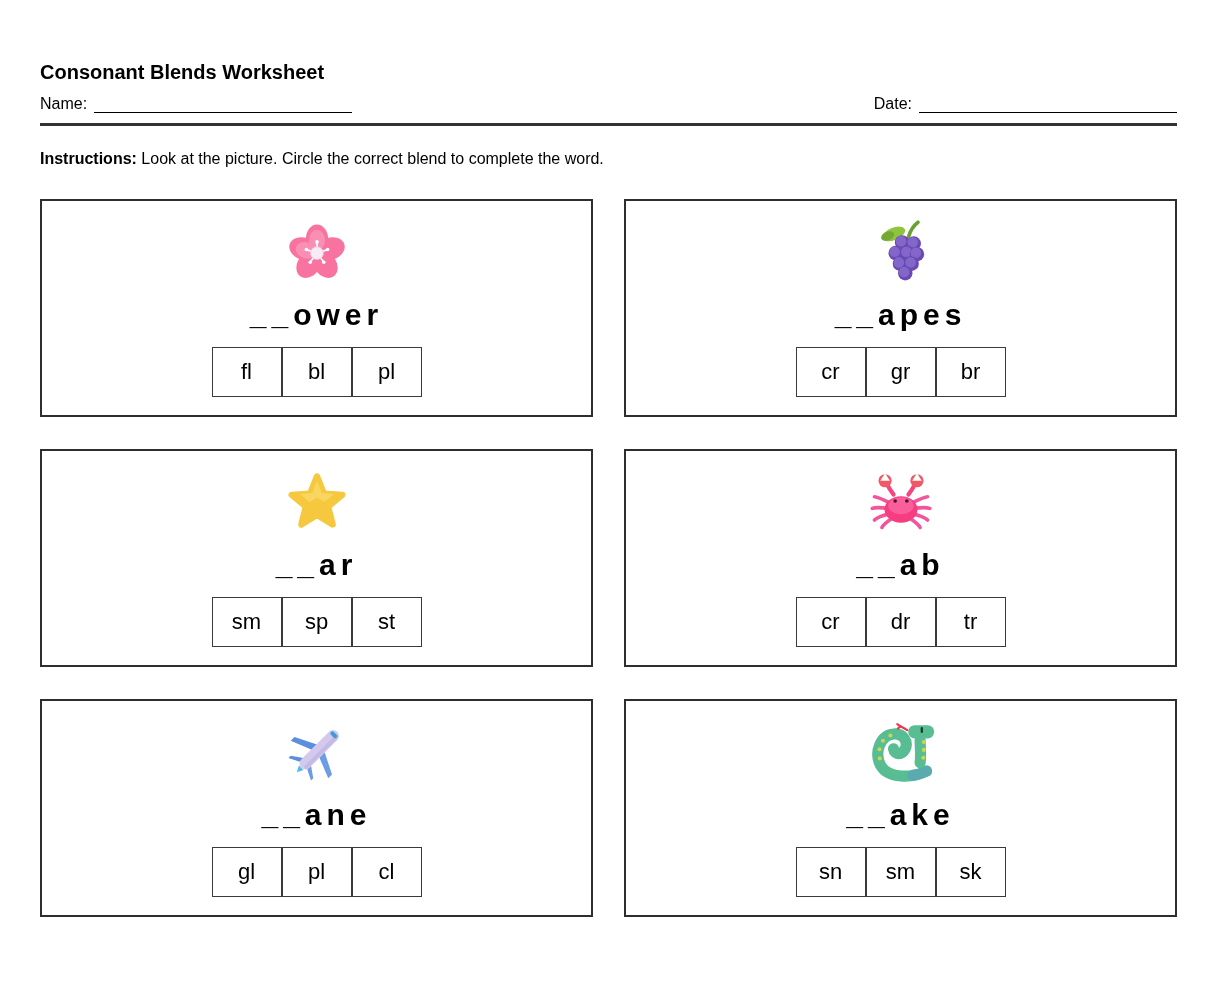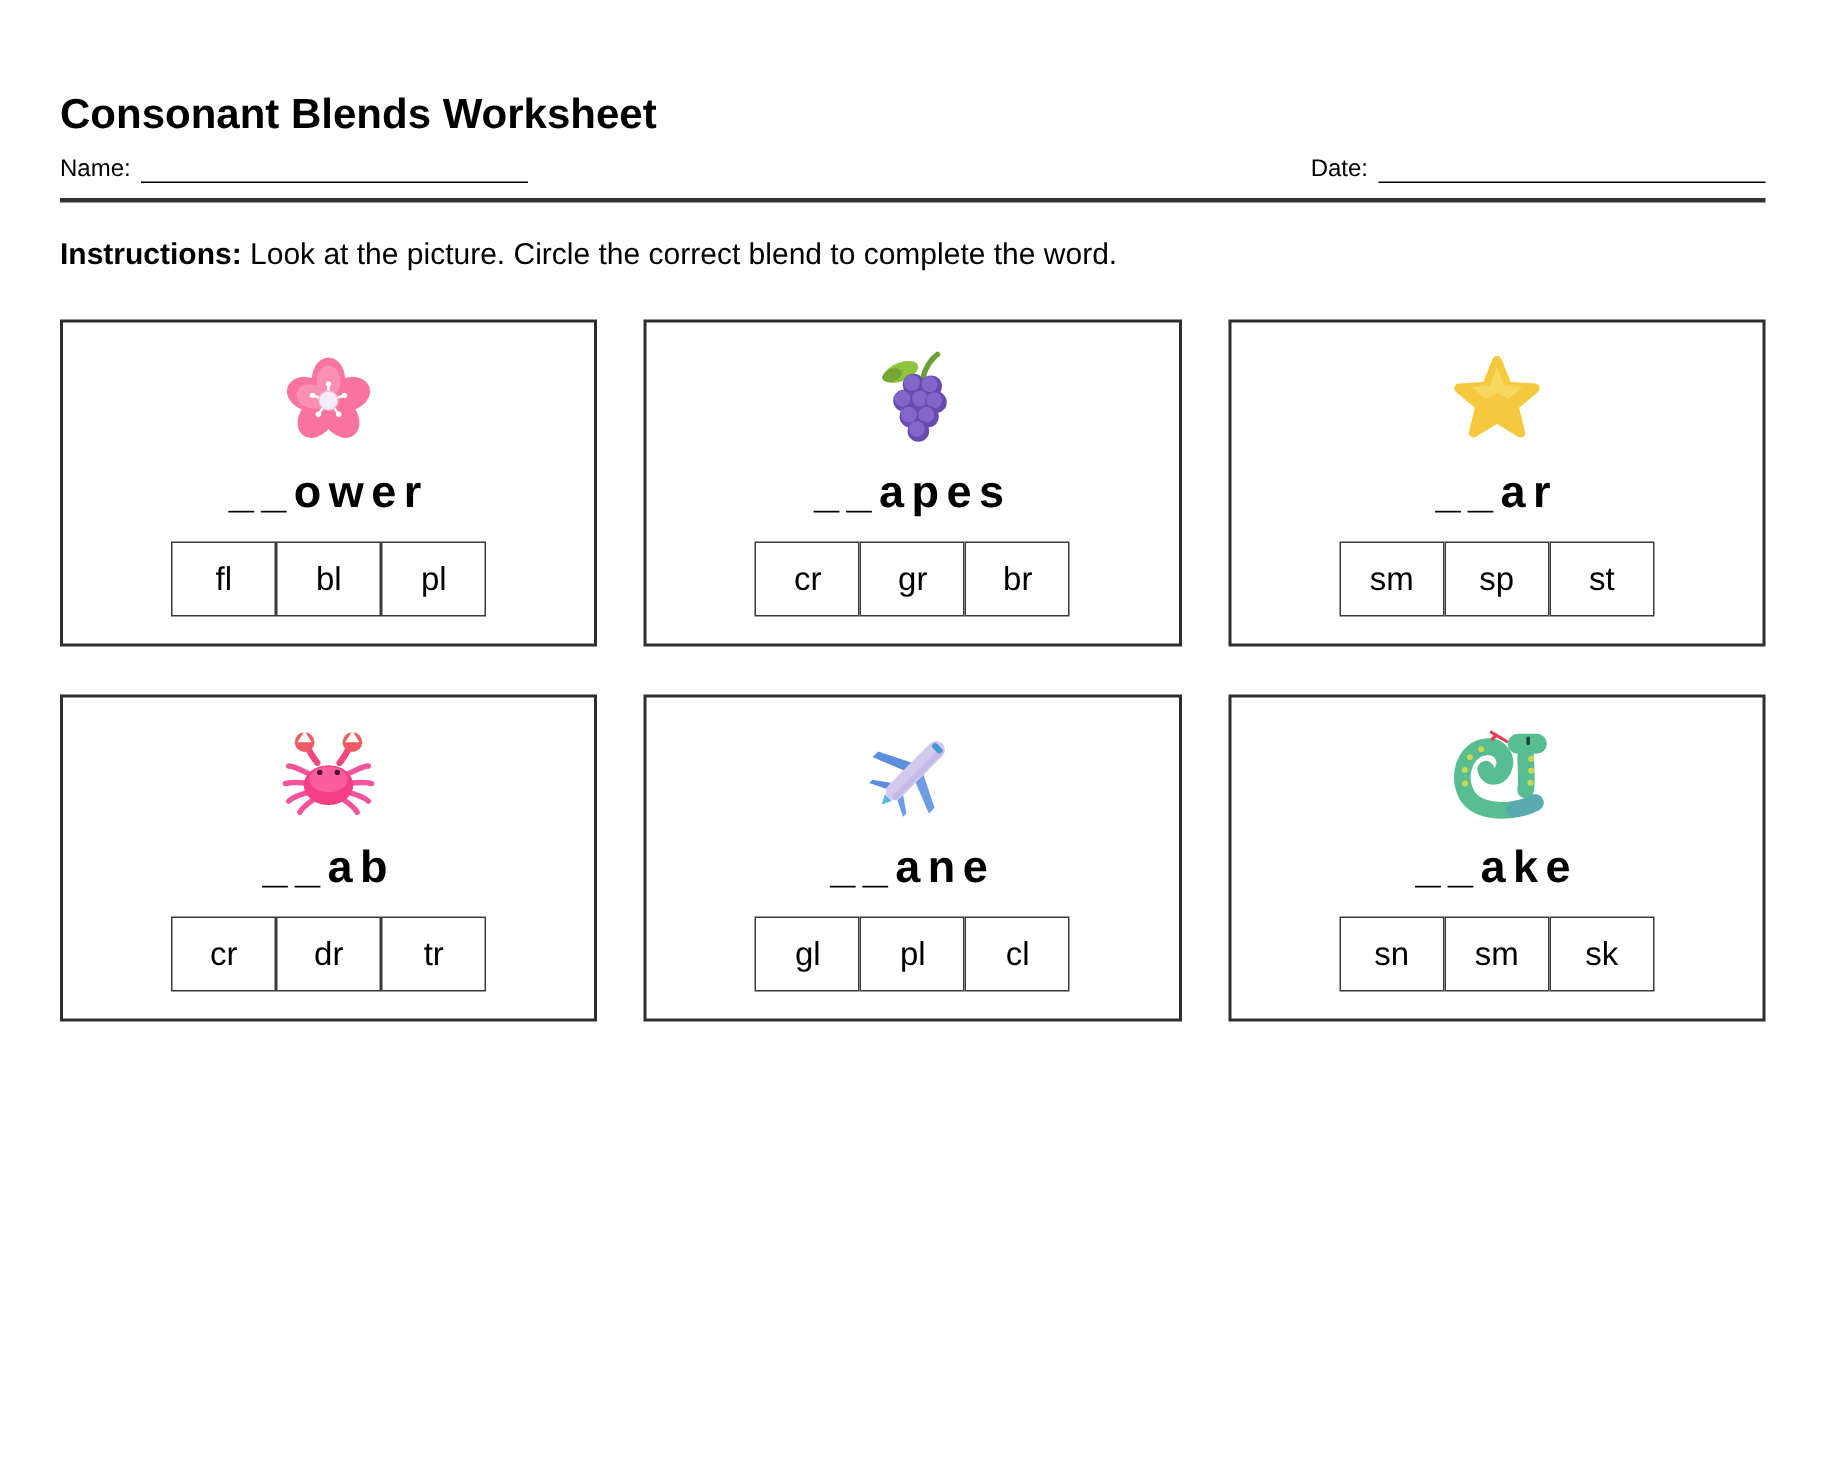--- a/index.html
+++ b/index.html
@@ -6,41 +6,41 @@
   html, body { margin: 0; padding: 0; background: #ffffff; }
   body {
     width: 1217px; height: 985px;
     font-family: "Liberation Sans", sans-serif;
     color: #000;
   }
   .page { padding: 0 40px; }
 
   .title {
     margin: 0; padding-top: 61px;
-    font-size: 28px; font-weight: bold; line-height: 1.1;
+    font-size: 20px; font-weight: bold; line-height: 1.1;
   }
 
   .meta-row {
     display: flex; justify-content: space-between; align-items: flex-end;
     margin-top: 12px; font-size: 16px;
   }
   .meta-field { display: flex; align-items: flex-end; gap: 7px; }
   .fill-line {
     display: inline-block; width: 258px; height: 15px;
     border-bottom: 1.6px solid #000;
   }
 
   .rule { border: none; border-top: 3px solid #333; margin: 10px 0 0; }
 
-  .instructions { margin-top: 23px; font-size: 20px; line-height: 1.25; }
+  .instructions { margin-top: 23px; font-size: 16px; line-height: 1.25; }
   .instructions .bold { font-weight: bold; }
 
   .grid {
     margin-top: 30px;
-    display: grid; grid-template-columns: 1fr 1fr 1fr;
+    display: grid; grid-template-columns: 1fr 1fr;
     column-gap: 31px; row-gap: 32px;
   }
   .card {
     height: 218px; border: 2px solid #2e2e2e; background: #fff;
     display: flex; flex-direction: column; align-items: center;
   }
   .emoji { width: 68px; height: 68px; margin-top: 17px; flex: 0 0 auto; }
   .word {
     margin-top: 11px;
     font-size: 30px; font-weight: bold; letter-spacing: 5px; line-height: 1.2;

